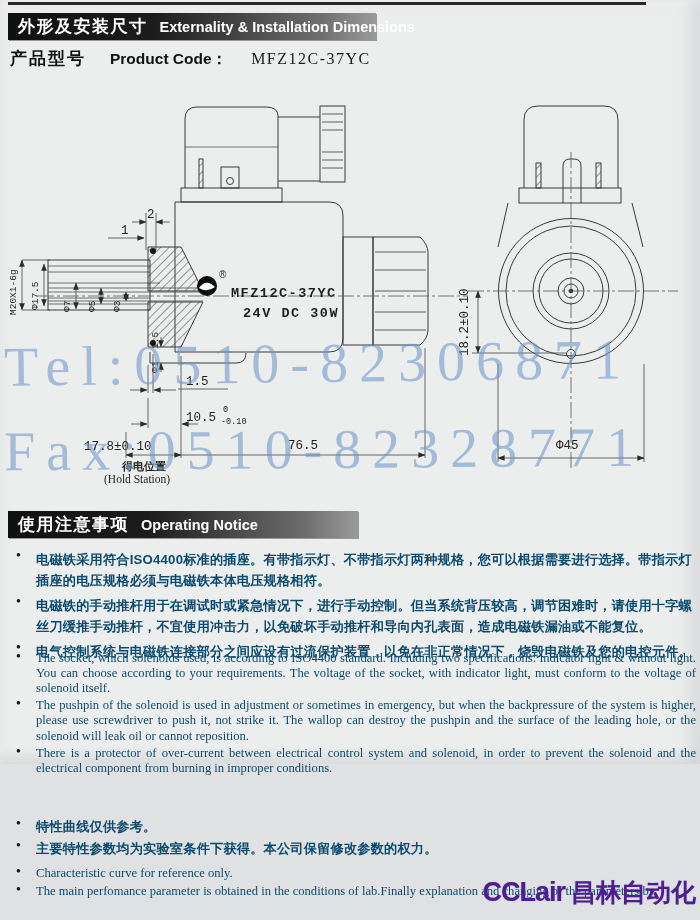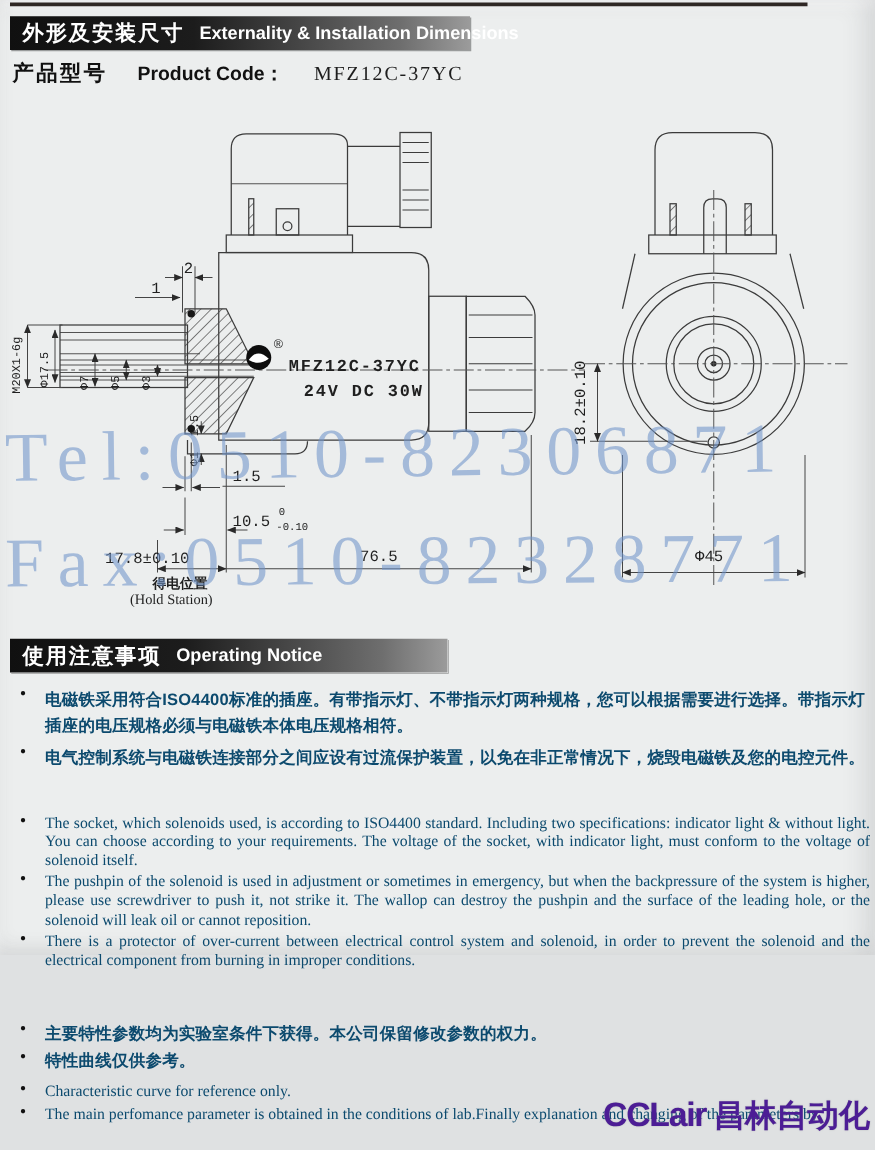--- a/index.html
+++ b/index.html
@@ -212,31 +212,32 @@
 
   <div class="wm" id="wm-tel">Tel:0510-82306871</div>
   <div class="wm" id="wm-fax">Fax:0510-82328771</div>
 
   <div class="bar" id="bar-notice">
     <span class="zh">使用注意事项</span>
     <span class="en">Operating Notice</span>
   </div>
   <ul class="blist" id="notice-zh">
     <li>电磁铁采用符合ISO4400标准的插座。有带指示灯、不带指示灯两种规格，您可以根据需要进行选择。带指示灯插座的电压规格必须与电磁铁本体电压规格相符。</li>
+    <li>电磁铁的手动推杆用于在调试时或紧急情况下，进行手动控制。但当系统背压较高，调节困难时，请使用十字螺丝刀缓推手动推杆，不宜使用冲击力，以免破坏手动推杆和导向内孔表面，造成电磁铁漏油或不能复位。</li>
     <li>电气控制系统与电磁铁连接部分之间应设有过流保护装置，以免在非正常情况下，烧毁电磁铁及您的电控元件。</li>
   </ul>
   <ul class="blist" id="notice-en">
     <li>The socket, which solenoids used, is according to ISO4400 standard. Including two specifications: indicator light &amp; without light. You can choose according to your requirements. The voltage of the socket, with indicator light, must conform to the voltage of solenoid itself.</li>
     <li>The pushpin of the solenoid is used in adjustment or sometimes in emergency, but when the backpressure of the system is higher, please use screwdriver to push it, not strike it. The wallop can destroy the pushpin and the surface of the leading hole, or the solenoid will leak oil or cannot reposition.</li>
     <li>There is a protector of over-current between electrical control system and solenoid, in order to prevent the solenoid and the electrical component from burning in improper conditions.</li>
   </ul>
 
   <ul class="blist" id="sample-zh">
+    <li>特性曲线仅供参考。</li>
     <li>主要特性参数均为实验室条件下获得。本公司保留修改参数的权力。</li>
-    <li>特性曲线仅供参考。</li>
   </ul>
   <ul class="blist" id="sample-en">
     <li>Characteristic curve for reference only.</li>
     <li>The main perfomance parameter is obtained in the conditions of lab.Finally explanation and changing of the parameters by</li>
   </ul>
 
   <div class="brand">
     <span class="cclair">CCLair</span><span class="cn">昌林自动化</span>
   </div>
 

